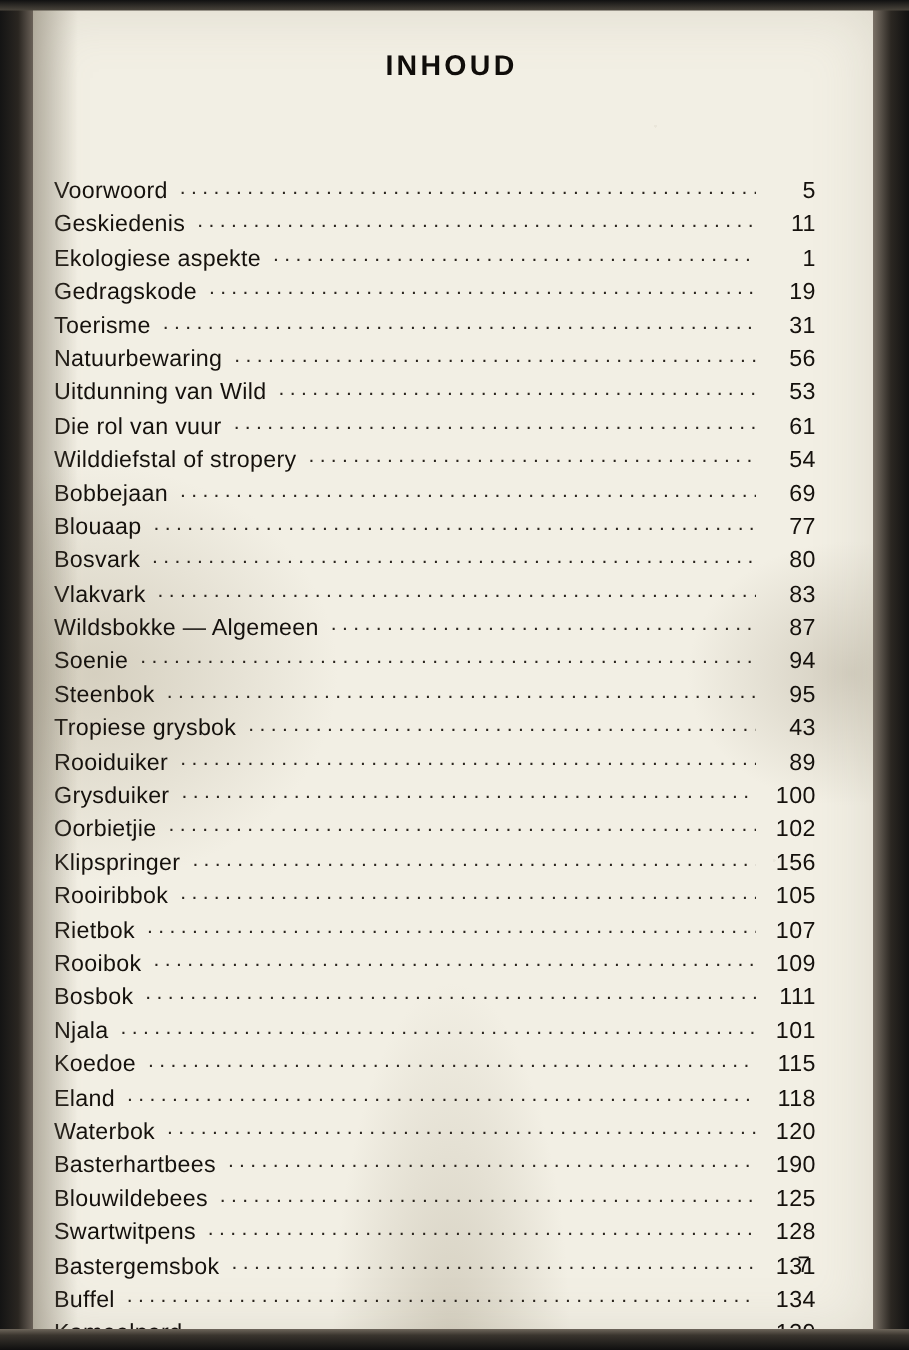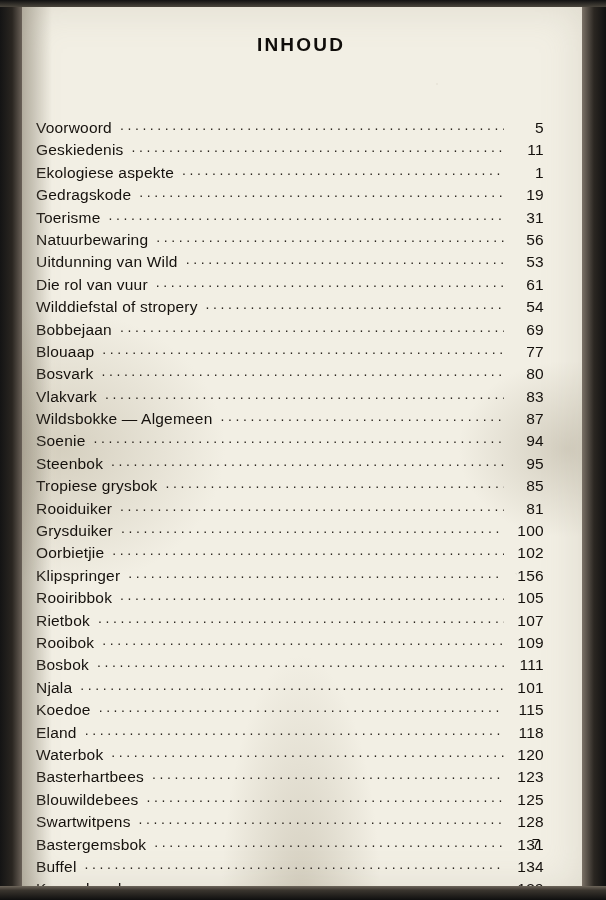--- a/index.html
+++ b/index.html
@@ -219,26 +219,26 @@
           <span class="toc-page">94</span>
         </div>
         <div class="toc-row">
           <span class="toc-label">Steenbok</span>
           <span class="toc-dots">........................................................................................</span>
           <span class="toc-page">95</span>
         </div>
         <div class="toc-row">
           <span class="toc-label">Tropiese grysbok</span>
           <span class="toc-dots">........................................................................................</span>
-          <span class="toc-page">85</span>
+          <span class="toc-page">43</span>
         </div>
         <div class="toc-row">
           <span class="toc-label">Rooiduiker</span>
           <span class="toc-dots">........................................................................................</span>
-          <span class="toc-page">81</span>
+          <span class="toc-page">89</span>
         </div>
         <div class="toc-row">
           <span class="toc-label">Grysduiker</span>
           <span class="toc-dots">........................................................................................</span>
           <span class="toc-page">100</span>
         </div>
         <div class="toc-row">
           <span class="toc-label">Oorbietjie</span>
           <span class="toc-dots">........................................................................................</span>
           <span class="toc-page">102</span>
@@ -284,21 +284,21 @@
           <span class="toc-page">118</span>
         </div>
         <div class="toc-row">
           <span class="toc-label">Waterbok</span>
           <span class="toc-dots">........................................................................................</span>
           <span class="toc-page">120</span>
         </div>
         <div class="toc-row">
           <span class="toc-label">Basterhartbees</span>
           <span class="toc-dots">........................................................................................</span>
-          <span class="toc-page">123</span>
+          <span class="toc-page">190</span>
         </div>
         <div class="toc-row">
           <span class="toc-label">Blouwildebees</span>
           <span class="toc-dots">........................................................................................</span>
           <span class="toc-page">125</span>
         </div>
         <div class="toc-row">
           <span class="toc-label">Swartwitpens</span>
           <span class="toc-dots">........................................................................................</span>
           <span class="toc-page">128</span>

